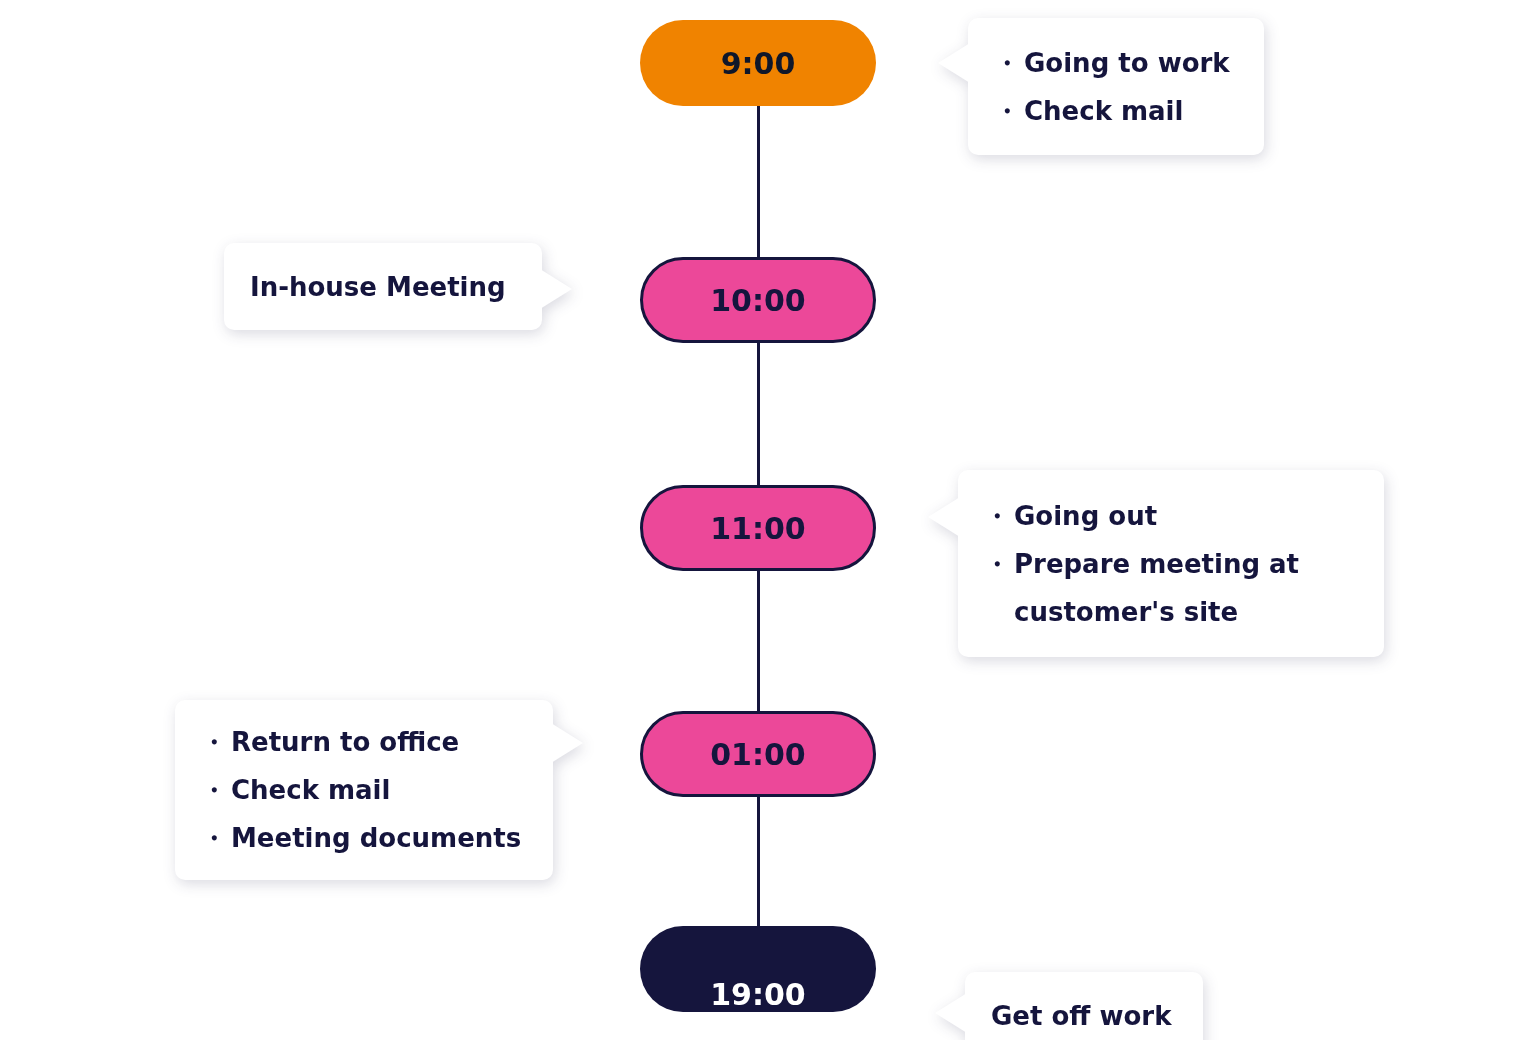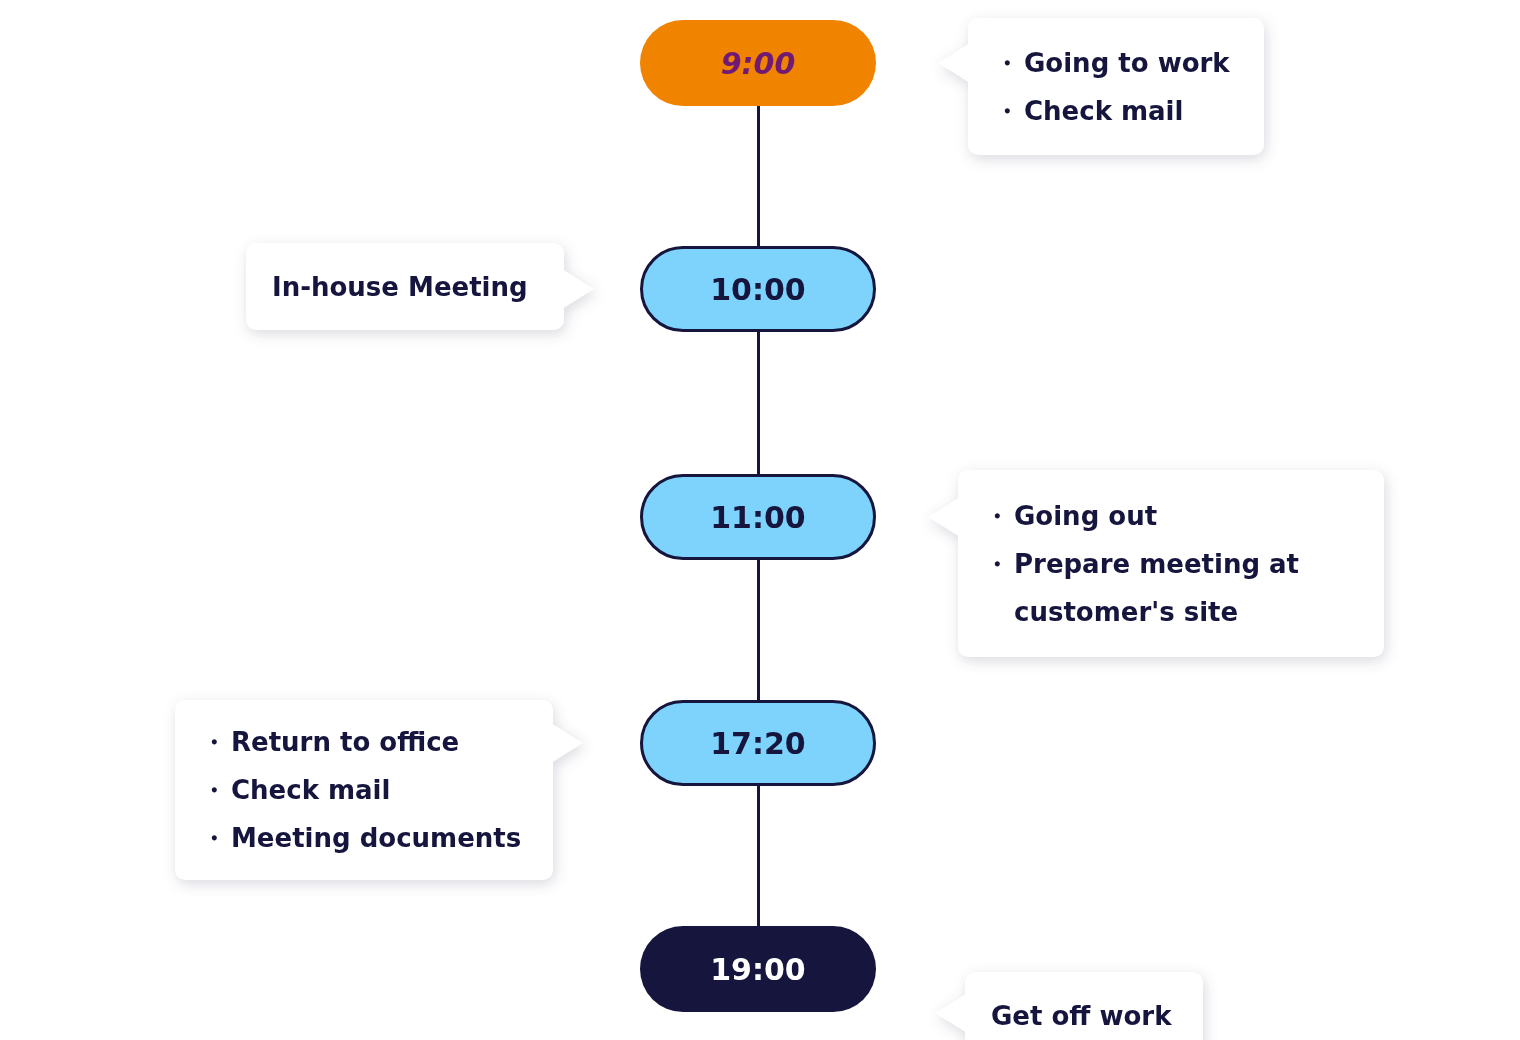--- a/index.html
+++ b/index.html
@@ -37,31 +37,32 @@
     display: flex;
     align-items: center;
     justify-content: center;
     font-size: 30px;
     font-weight: 700;
     z-index: 2;
     box-sizing: border-box;
   }
   .pill-orange {
     background: var(--accent-orange, #F08300);
-    color: #701a75;
-    font-style: italic;
+    color: #0f172a;
   }
   .pill-outline {
-    background: #7dd3fc;
+    background: #ec4899;
     border: 3px solid var(--navy, #15153D);
     color: var(--navy, #15153D);
+    margin-top: 11px;
   }
   .pill-navy {
     background: var(--navy, #15153D);
     color: #ffffff;
+    align-items: flex-end;
   }
 
   
   .bubble {
     position: absolute;
     filter: drop-shadow(2px 4px 7px rgba(25, 25, 70, 0.16));
     z-index: 3;
   }
   .bubble-body {
     position: relative;
@@ -135,21 +136,21 @@
           <span class="bullet">・</span>
           <span class="item-text">Check mail</span>
         </li>
       </ul>
     </div>
   </div>
 
   <div class="pill pill-outline" style="top:246px;">
     <span>10:00</span>
   </div>
-  <div class="bubble" style="left:246px; top:243px; width:318px; height:87px;">
+  <div class="bubble" style="left:224px; top:243px; width:318px; height:87px;">
     <span class="tail tail-right" style="top:26px;"></span>
     <div class="bubble-body">
       <ul class="items">
         <li>
           <span class="item-text">In-house Meeting</span>
         </li>
       </ul>
     </div>
   </div>
 
@@ -166,21 +167,21 @@
         </li>
         <li>
           <span class="bullet">・</span>
           <span class="item-text">Prepare meeting at customer's site</span>
         </li>
       </ul>
     </div>
   </div>
 
   <div class="pill pill-outline" style="top:700px;">
-    <span>17:20</span>
+    <span>01:00</span>
   </div>
   <div class="bubble" style="left:175px; top:700px; width:378px; height:180px;">
     <span class="tail tail-right" style="top:23px;"></span>
     <div class="bubble-body">
       <ul class="items">
         <li>
           <span class="bullet">・</span>
           <span class="item-text">Return to office</span>
         </li>
         <li>

